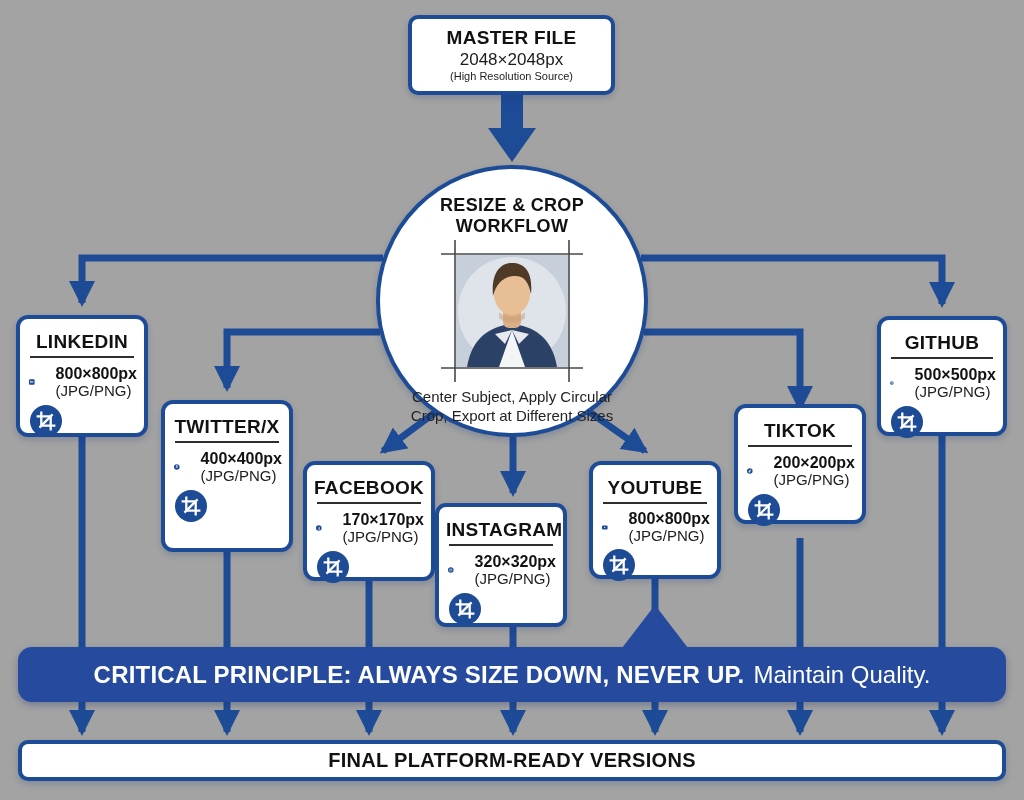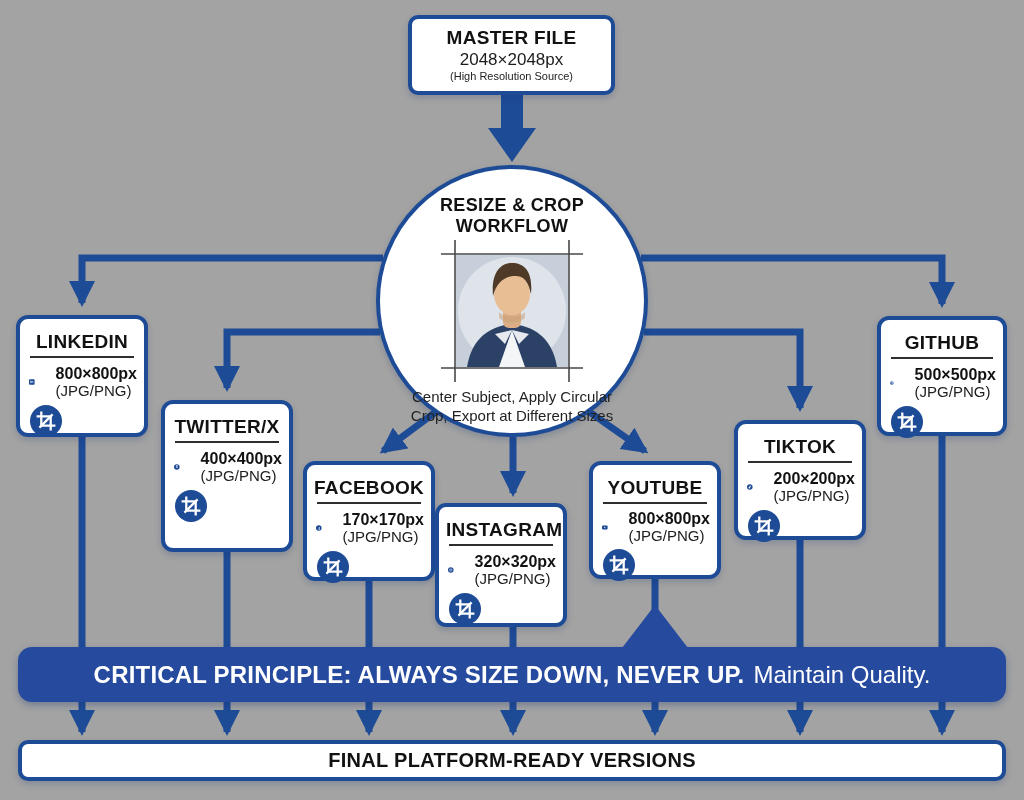--- a/index.html
+++ b/index.html
@@ -238,21 +238,21 @@
     <svg class="pcrop" width="32" height="32" viewBox="0 0 34 34">
       <circle cx="17" cy="17" r="17" fill="#1e4b96"></circle>
       <g stroke="#fff" stroke-width="2.4" fill="none">
         <path d="M12,7 V22 H27"></path>
           <path d="M7,12 H22 V27"></path>
           <line x1="10" y1="24" x2="24" y2="10"></line>
       </g>
     </svg>
   </div>
 
-  <div class="node pbox" style="left:734px;top:420px;width:132px;height:120px;">
+  <div class="node pbox" style="left:734px;top:404px;width:132px;height:120px;">
     <div class="ptitle">TIKTOK</div>
     <div class="pdivider"></div>
     <div class="prow">
       <svg class="ico" width="36" height="36" viewBox="0 0 36 36">
         <circle cx="18" cy="18" r="18" fill="#1e4b96"></circle>
         <path d="M17.5,8 h3.4 c0.5,3 2.5,5 5.1,5.5 v3.6 c-2,-0.2 -3.7,-0.9 -5.1,-2 v7.4 a5.2,5.2 0 1 1 -3.4,-4.9 Z" fill="#fff"></path>
       </svg>
       <div class="ptext">
         <div class="psize">200×200px</div>
         <div class="pformat">(JPG/PNG)</div>

